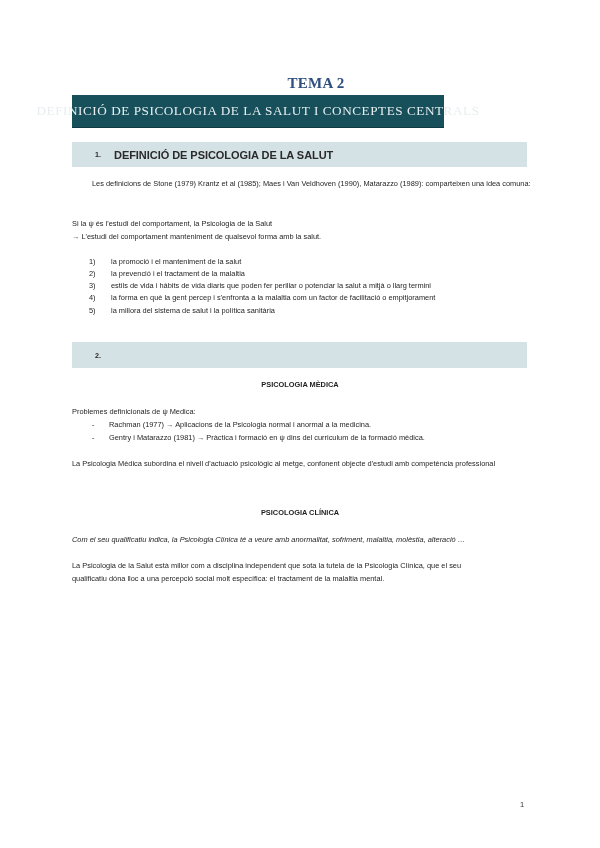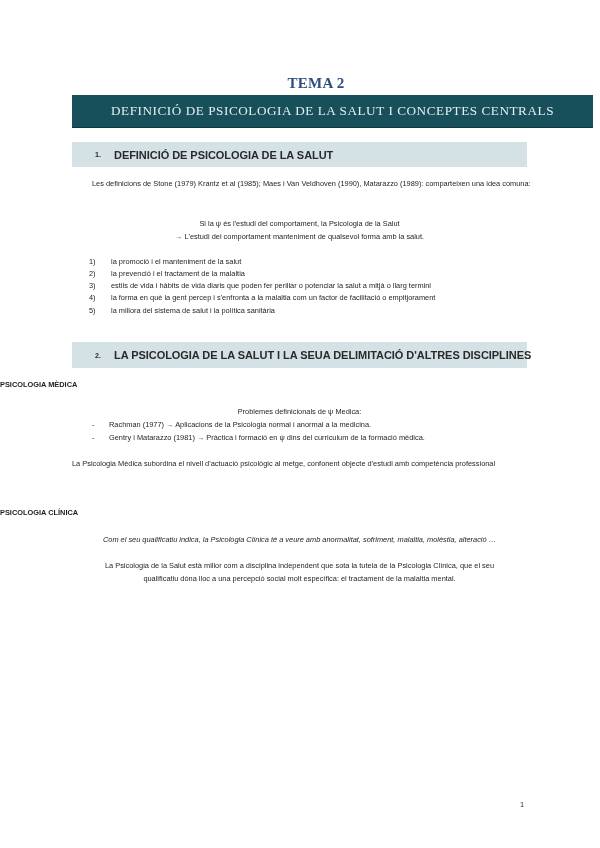--- a/index.html
+++ b/index.html
@@ -2,34 +2,34 @@
 <html><head>
 <meta charset="utf-8">
 <style>
   html, body { margin:0; padding:0; background:#ffffff; }
   body { width:600px; height:848px; position:relative; overflow:hidden;
          font-family:"Liberation Sans", sans-serif; color:#1e1e1e; }
   .abs { position:absolute; }
   .tema { left:16px; width:600px; top:75px; text-align:center;
           font-family:"Liberation Serif", serif; font-weight:bold;
           font-size:15px; color:#2f4f7f; letter-spacing:0.3px; }
-  .main-banner { left:72px; top:95px; width:521px; height:32px;
+  .main-banner { left:72px; top:95px; width:372px; height:32px;
                  background:#17505b; border-bottom:1px solid #0f3a43;
                  display:flex; align-items:center; justify-content:center; }
   .main-banner span { font-family:"Liberation Serif", serif; color:#e6eef0;
                       font-size:13.2px; letter-spacing:0.55px; white-space:nowrap; }
   .sec-banner { left:72px; width:455px; height:25px; background:#d4e1e5;
                 display:flex; align-items:center; }
   .sec-num { position:absolute; left:23px; font-size:7.2px; font-weight:bold; color:#2a2a2a; }
   .sec-title { position:absolute; left:42px; font-size:11px; font-weight:bold; color:#2a2a2a;
                white-space:nowrap; letter-spacing:-0.05px; }
-  .txt { font-size:7.4px; line-height:13px; white-space:nowrap; color:#1e1e1e;text-align:center; }
+  .txt { font-size:7.4px; line-height:13px; white-space:nowrap; color:#1e1e1e; }
   .para { left:72px; width:455px; }
   .justify { white-space:normal; text-align:justify; text-align-last:left; }
-  .center-h { left:0; width:600px; text-align:left; font-size:7.4px; font-weight:bold; color:#1e1e1e; }
+  .center-h { left:0; width:600px; text-align:center; font-size:7.4px; font-weight:bold; color:#1e1e1e; }
   .li-num { left:89px; }
   .li-text { left:111px; }
   .dash { left:92px; }
   .bul-text { left:109px; }
   .pagenum { left:520px; top:800px; font-size:7.5px; color:#333; }
 </style>
 </head>
 <body>
 
 <div class="abs tema">TEMA 2</div>
@@ -56,21 +56,20 @@
   <div class="abs txt li-num" style="top:279px;">3)</div>
   <div class="abs txt li-text" style="top:279px;">estils de vida i hàbits de vida diaris que poden fer perillar o potenciar la salut a mitjà o llarg termini</div>
   <div class="abs txt li-num" style="top:291px;">4)</div>
   <div class="abs txt li-text" style="top:291px;">la forma en què la gent percep i s'enfronta a la malaltia com un factor de facilitació o empitjorament</div>
   <div class="abs txt li-num" style="top:304px;">5)</div>
   <div class="abs txt li-text" style="top:304px;">la millora del sistema de salut i la política sanitària</div>
 </div>
 
 <div class="abs sec-banner" style="top:342px; height:26px;">
   <span class="sec-num">2.</span>
-  <span class="sec-title">LA PSICOLOGIA DE LA SALUT I LA SEUA DELIMITACIÓ D'ALTRES DISCIPLINES</span>
 </div>
 
 <div class="abs center-h" style="top:380px;">PSICOLOGIA MÈDICA</div>
 
 <div class="abs para txt" style="top:405px;">Problemes definicionals de ψ Medica:</div>
 
 <div>
   <div class="abs txt dash" style="top:418px;">-</div>
   <div class="abs txt bul-text" style="top:418px;">Rachman (1977) → Aplicacions de la Psicologia normal i anormal a la medicina.</div>
   <div class="abs txt dash" style="top:431px;">-</div>

